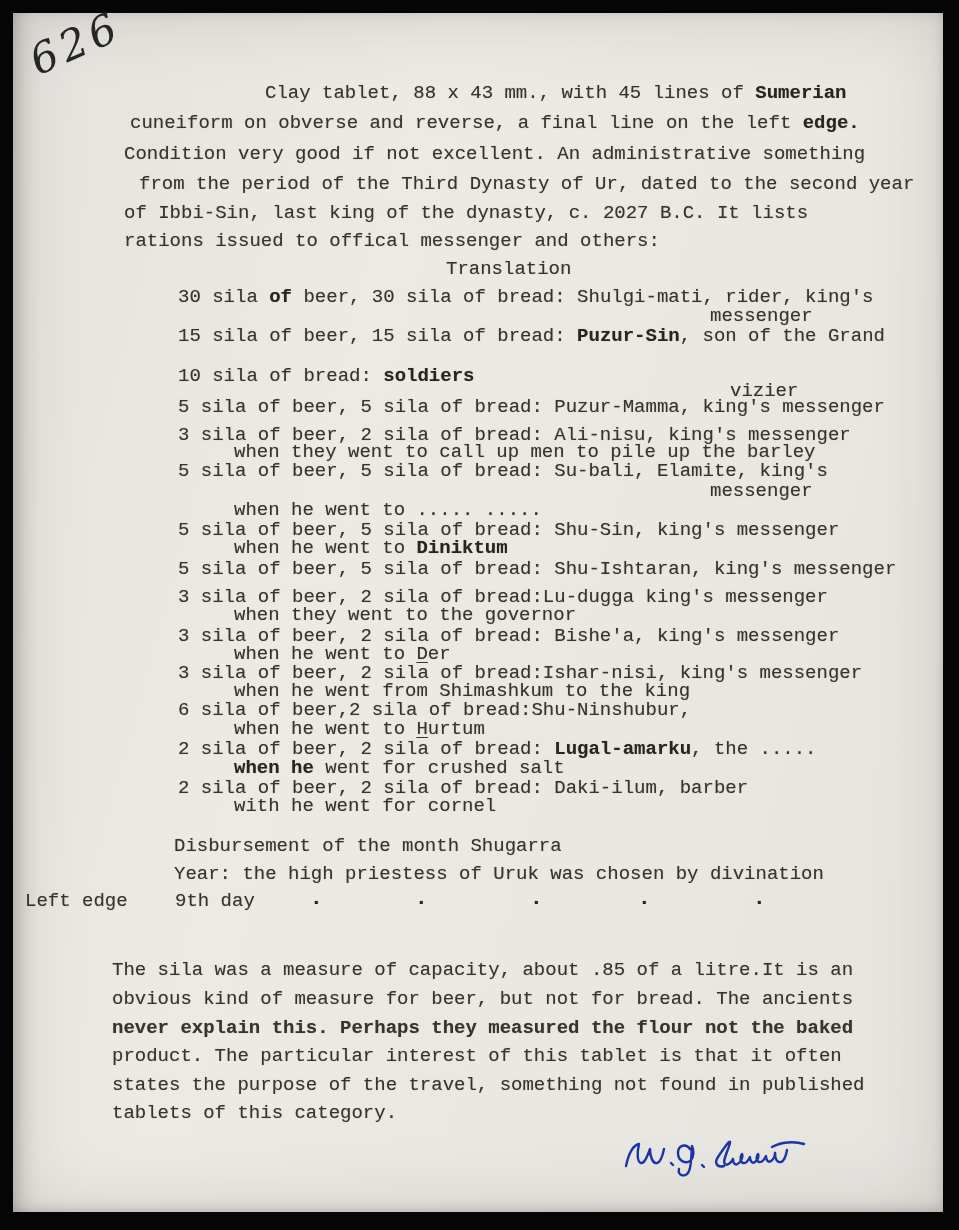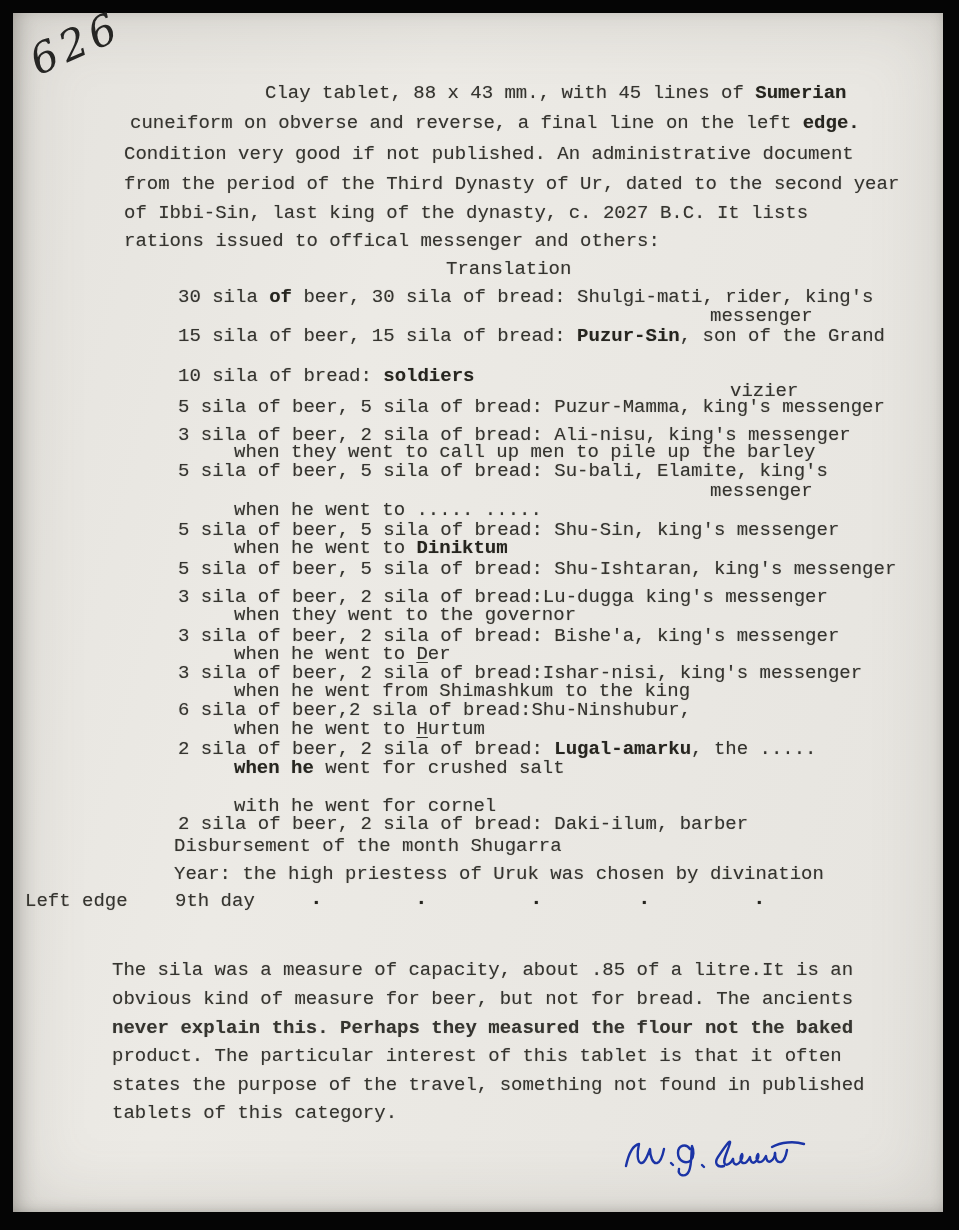--- a/index.html
+++ b/index.html
@@ -35,22 +35,22 @@
 <body>
 
 <div class="stage">
   <div class="paper"></div>
 
   <div class="catalog">626</div>
 
   <div id="lines">
       <div class="line" style="left: 265px; top: 83px;">Clay tablet, 88 x 43 mm., with 45 lines of <b>Sumerian</b></div>
       <div class="line" style="left: 124px; top: 113px; margin-left: 6px;">cuneiform on obverse and reverse, a final line on the left <b>edge.</b></div>
-      <div class="line" style="left: 124px; top: 144px;">Condition very good if not published. An administrative document</div>
-      <div class="line" style="left: 124px; top: 174px;">from the period of the Third Dynasty of Ur, dated to the second year</div>
+      <div class="line" style="left: 124px; top: 144px;">Condition very good if not excellent. An administrative something</div>
+      <div class="line" style="left: 139px; top: 174px;">from the period of the Third Dynasty of Ur, dated to the second year</div>
       <div class="line" style="left: 124px; top: 203px;">of Ibbi-Sin, last king of the dynasty, c. 2027 B.C. It lists</div>
       <div class="line" style="left: 124px; top: 231px;">rations issued to offical messenger and others:</div>
       <div class="line" style="left: 446px; top: 259px;">Translation</div>
       <div class="line" style="left: 178px; top: 287px;">30 sila <b>of</b> beer, 30 sila of bread: Shulgi-mati, rider, king's</div>
       <div class="line" style="left: 710px; top: 306px;">messenger</div>
       <div class="line" style="left: 178px; top: 326px;">15 sila of beer, 15 sila of bread: <b>Puzur-Sin</b>, son of the Grand</div>
       <div class="line" style="left: 730px; top: 345px; margin-top: 36px;">vizier</div>
       <div class="line" style="left: 178px; top: 366px;">10 sila of bread: <b>soldiers</b></div>
       <div class="line" style="left: 178px; top: 397px;">5 sila of beer, 5 sila of bread: Puzur-Mamma, king's messenger</div>
       <div class="line" style="left: 178px; top: 425px;">3 sila of beer, 2 sila of bread: Ali-nisu, king's messenger</div>
@@ -64,21 +64,21 @@
       <div class="line" style="left: 178px; top: 587px;">3 sila of beer, 2 sila of bread:Lu-dugga king's messenger</div>
       <div class="line" style="left: 234px; top: 605px;">when they went to the governor</div>
       <div class="line" style="left: 178px; top: 626px;">3 sila of beer, 2 sila of bread: Bishe'a, king's messenger</div>
       <div class="line" style="left: 234px; top: 644px;">when he went to <u>D</u>er</div>
       <div class="line" style="left: 178px; top: 663px;">3 sila of beer, 2 sila of bread:Ishar-nisi, king's messenger</div>
       <div class="line" style="left: 234px; top: 681px;">when he went from Shimashkum to the king</div>
       <div class="line" style="left: 178px; top: 700px;">6 sila of beer,2 sila of bread:Shu-Ninshubur,</div>
       <div class="line" style="left: 234px; top: 719px;">when he went to <u>H</u>urtum</div>
       <div class="line" style="left: 178px; top: 739px;">2 sila of beer, 2 sila of bread: <b>Lugal-amarku</b>, the .....</div>
       <div class="line" style="left: 234px; top: 758px;"><b>when he</b> went for crushed salt</div>
-      <div class="line" style="left: 178px; top: 814px;">2 sila of beer, 2 sila of bread: Daki-ilum, barber</div>
+      <div class="line" style="left: 178px; top: 778px;">2 sila of beer, 2 sila of bread: Daki-ilum, barber</div>
       <div class="line" style="left: 234px; top: 796px;">with he went for cornel</div>
       <div class="line" style="left: 174px; top: 836px;">Disbursement of the month Shugarra</div>
       <div class="line" style="left: 174px; top: 864px;">Year: the high priestess of Uruk was chosen by divination</div>
       <div class="line" style="left: 25px; top: 891px;">Left edge</div>
       <div class="line" style="left: 175px; top: 891px;">9th day</div>
       <div class="line dot" style="left: 310px; top: 888px;">.</div>
       <div class="line dot" style="left: 415px; top: 888px;">.</div>
       <div class="line dot" style="left: 530px; top: 888px;">.</div>
       <div class="line dot" style="left: 638px; top: 888px;">.</div>
       <div class="line dot" style="left: 753px; top: 888px;">.</div>

